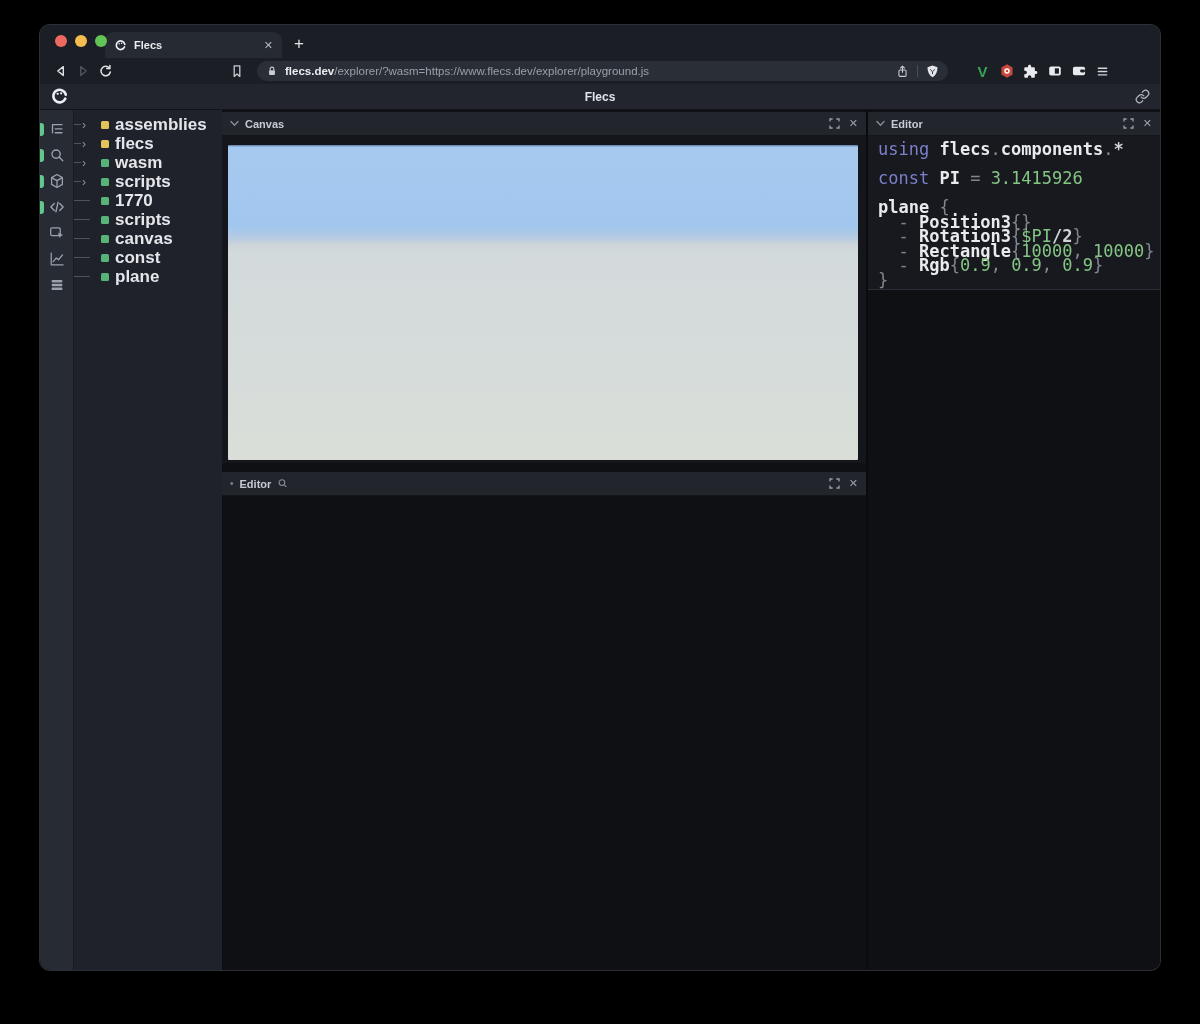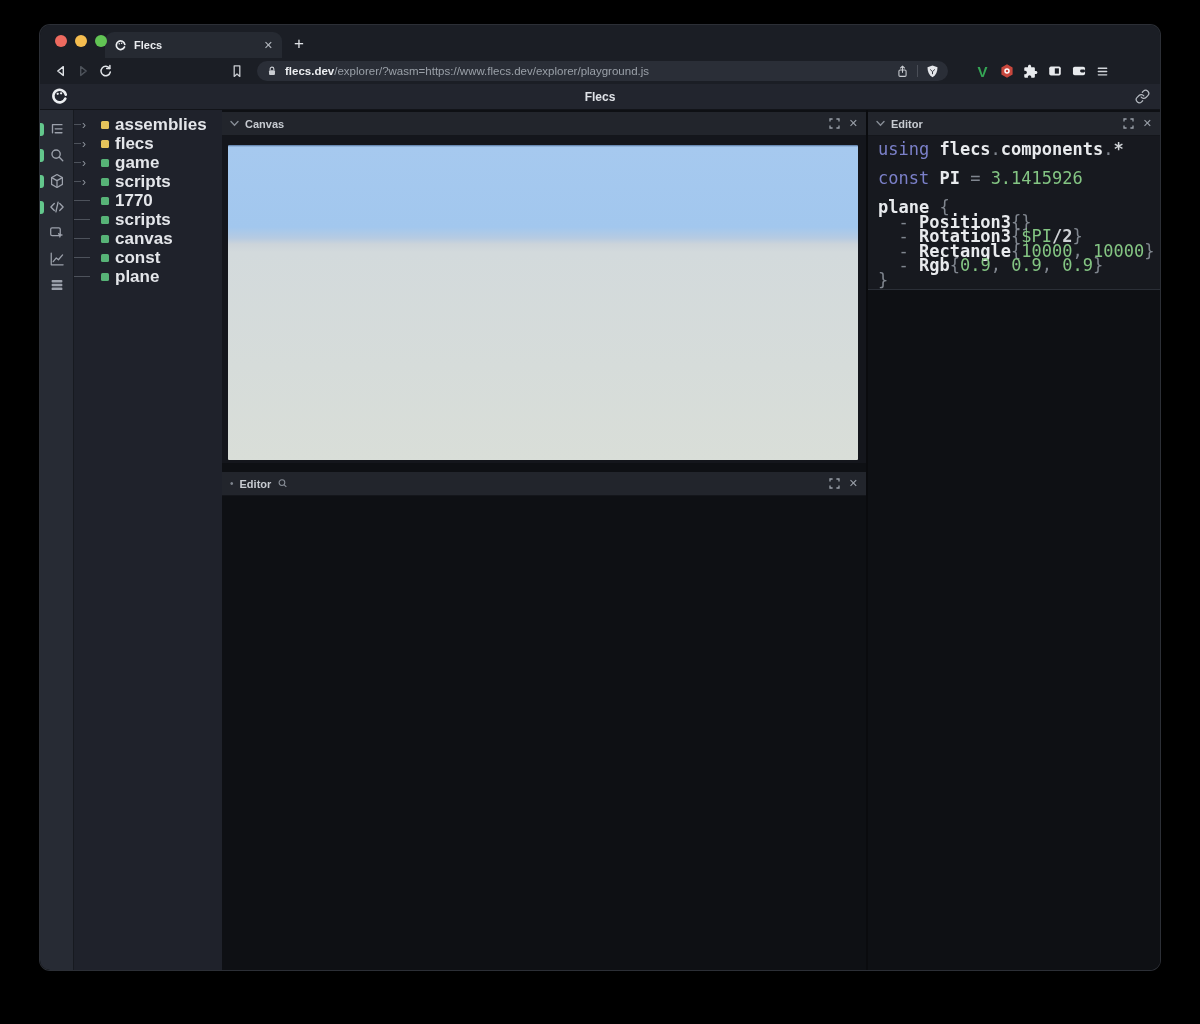--- a/index.html
+++ b/index.html
@@ -276,21 +276,21 @@
               </span>
               <span class="sq" style="background: rgb(229, 195, 91);"></span>
               <span class="lbl">flecs</span>
             </div>
             <div class="tree-row">
               <span class="toggle exp">
                 <span class="guide"></span>
                 <span class="chev">›</span>
               </span>
               <span class="sq" style="background: rgb(87, 179, 119);"></span>
-              <span class="lbl">game</span>
+              <span class="lbl">wasm</span>
             </div>
             <div class="tree-row">
               <span class="toggle exp">
                 <span class="guide"></span>
                 <span class="chev">›</span>
               </span>
               <span class="sq" style="background: rgb(87, 179, 119);"></span>
               <span class="lbl">scripts</span>
             </div>
             <div class="tree-row">

